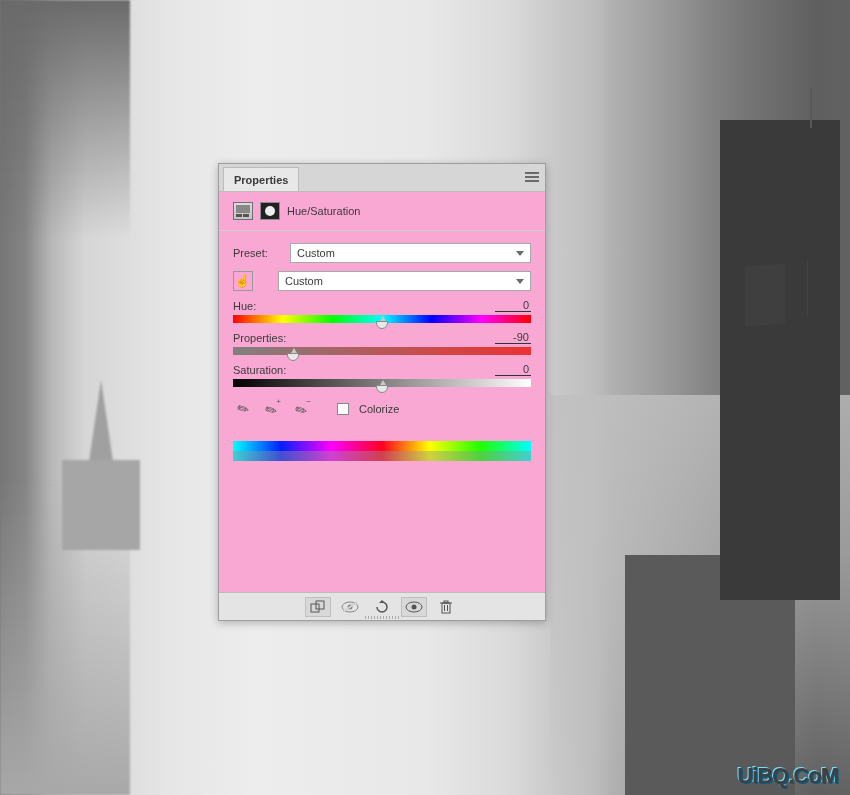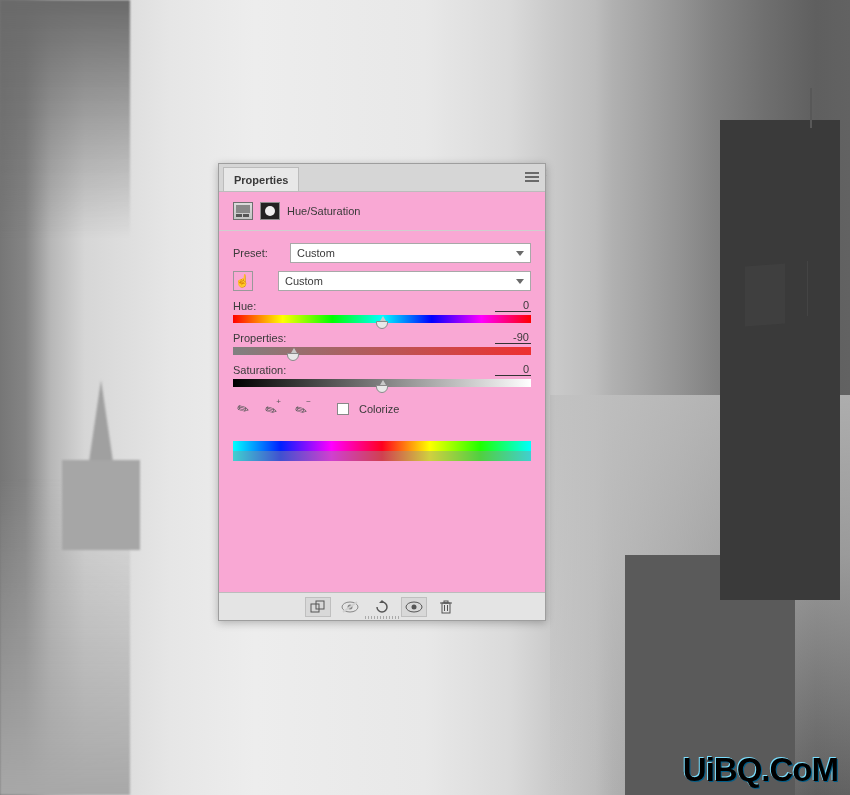--- a/index.html
+++ b/index.html
@@ -25,22 +25,22 @@
   .haze { position:absolute; right:0; bottom:0; width:300px; height:400px;
     background: linear-gradient(0deg, rgba(192,192,192,0) 0%, rgba(192,192,192,0.6) 60%, rgba(192,192,192,0.8) 100%); }
   .mast { position:absolute; right:38px; top:88px; width:2px; height:40px; background:#585858; }
   .spire { position:absolute; left:76px; top:380px; width:50px; height:170px;
     clip-path: polygon(50% 0%, 100% 100%, 0% 100%); background:#a0a0a0; }
   .spire2 { position:absolute; left:62px; top:460px; width:78px; height:90px; background:#a6a6a6; }
   .antenna1 { position:absolute; right:42px; top:261px; width:1px; height:55px; background:#444;}
   .antenna2 { position:absolute; right:65px; top:265px; width:40px; height:60px; background:#3f3f3f; transform: skewY(-4deg);}
   .watermark {
     position:absolute; right:12px; bottom:6px;
-    font-family: "Arial Black", Arial, sans-serif; font-weight:900; font-size:33px; letter-spacing:-1px;
-    color:#000000; text-shadow: 1px 1px 0 #005d88, -1px -1px 0 #7adfff;
+    font-family: "Arial Black", Arial, sans-serif; font-weight:900; font-size:22px; letter-spacing:-1px;
+    color:#404040; text-shadow: 1px 1px 0 #005d88, -1px -1px 0 #7adfff;
   }
 
   .panel {
     position:absolute; left:218px; top:163px; width:328px; height:458px;
     background:#f9a8d4; border:1px solid #9e9e9e;
     box-shadow: 0 2px 8px rgba(0,0,0,0.25);
   }
   .collapse-bar {
     position:absolute; right:6px; top:-14px; height:14px; display:flex; align-items:center; gap:6px;
     font-size:10px; color:#4a4a4a;

